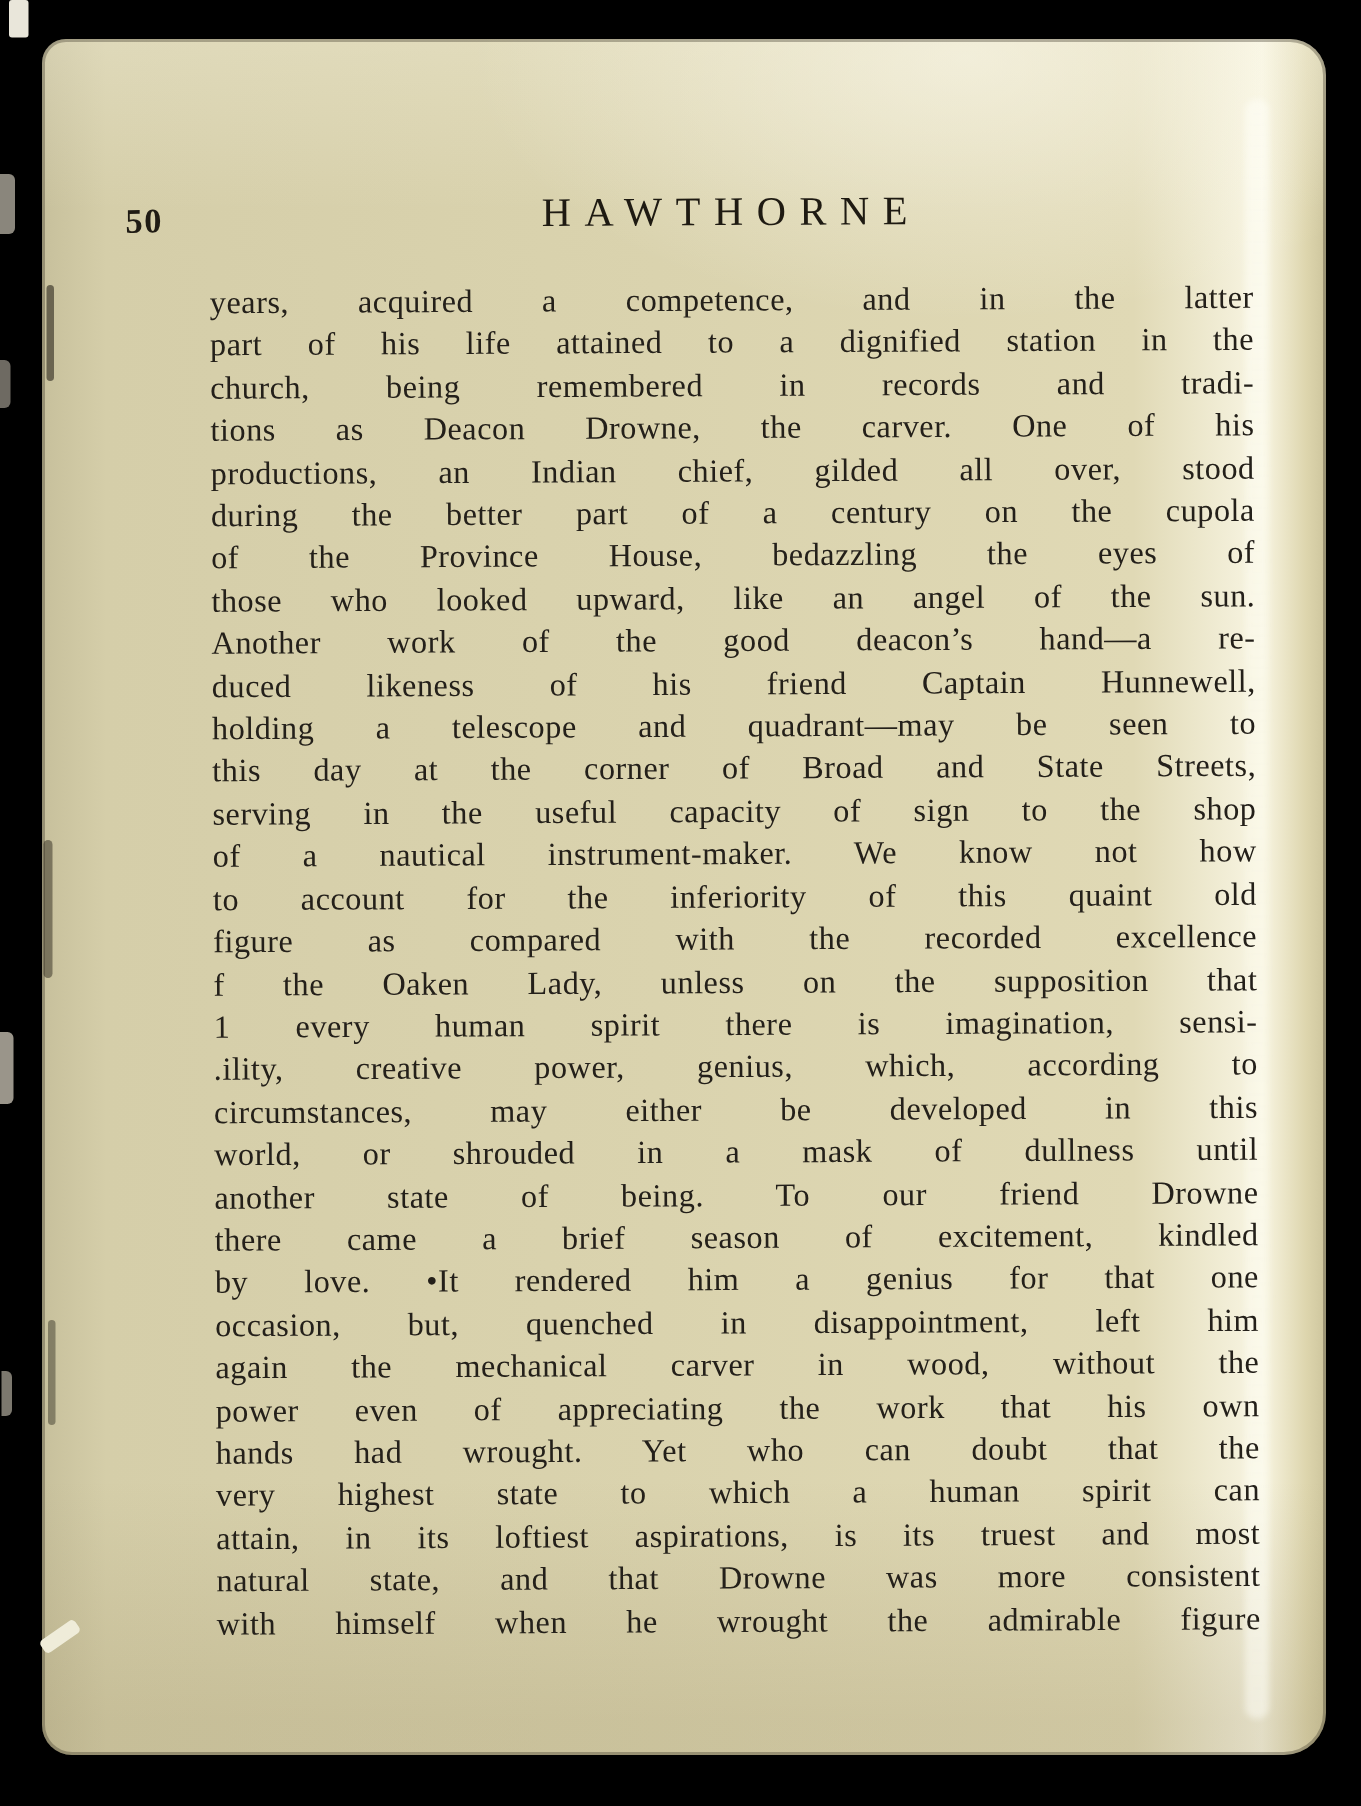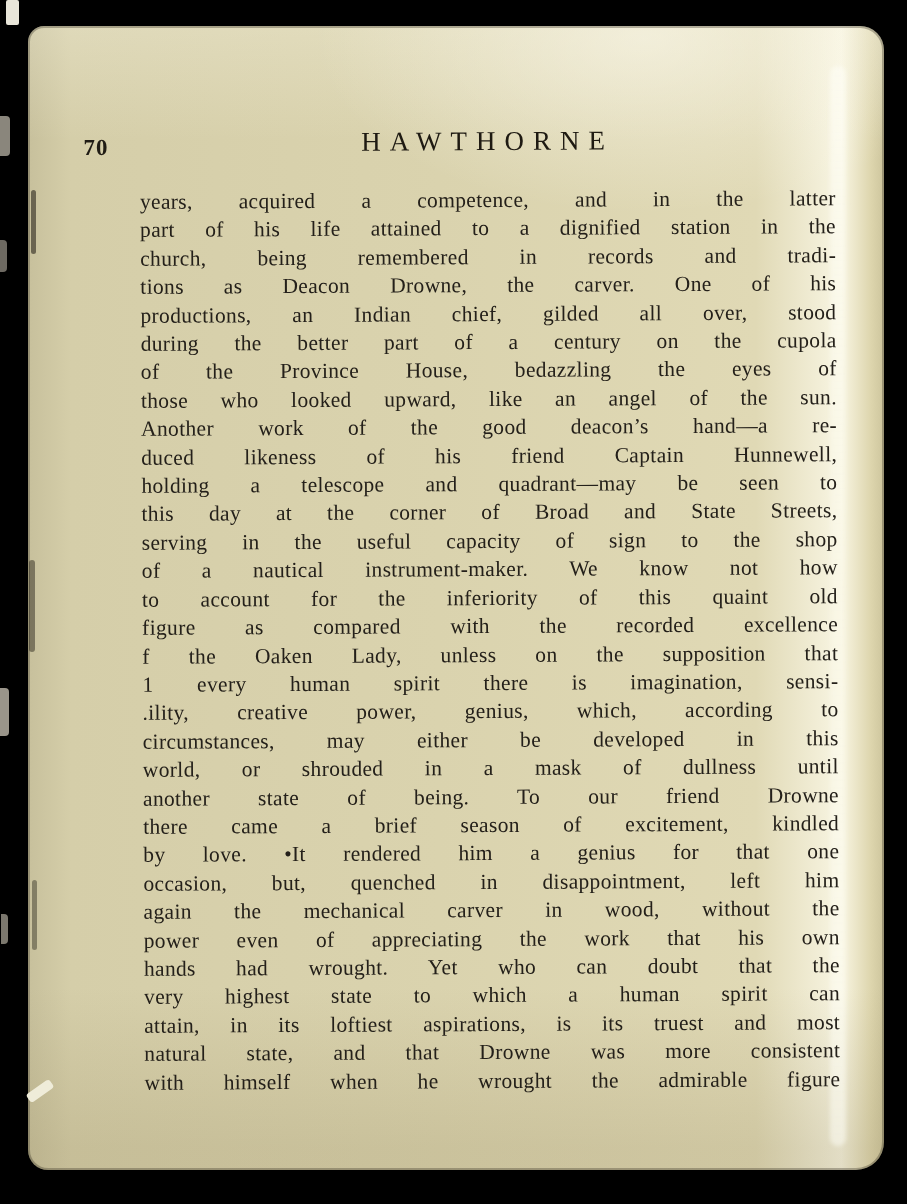--- a/index.html
+++ b/index.html
@@ -97,21 +97,21 @@
 </head>
 <body>
 
 <div class="scan">
 
   <div class="page">
     <div class="edge-highlight"></div>
 
     <div class="text-block">
       <div class="header-row">
-        <span class="page-number">70</span>
+        <span class="page-number">50</span>
         <span class="title">HAWTHORNE</span>
       </div>
 
       <div class="body-text">
 
       <div class="line">years, acquired a competence, and in the latter</div>
           <div class="line">part of his life attained to a dignified station in the</div>
           <div class="line">church, being remembered in records and tradi-</div>
           <div class="line">tions as Deacon Drowne, the carver. One of his</div>
           <div class="line">productions, an Indian chief, gilded all over, stood</div>

